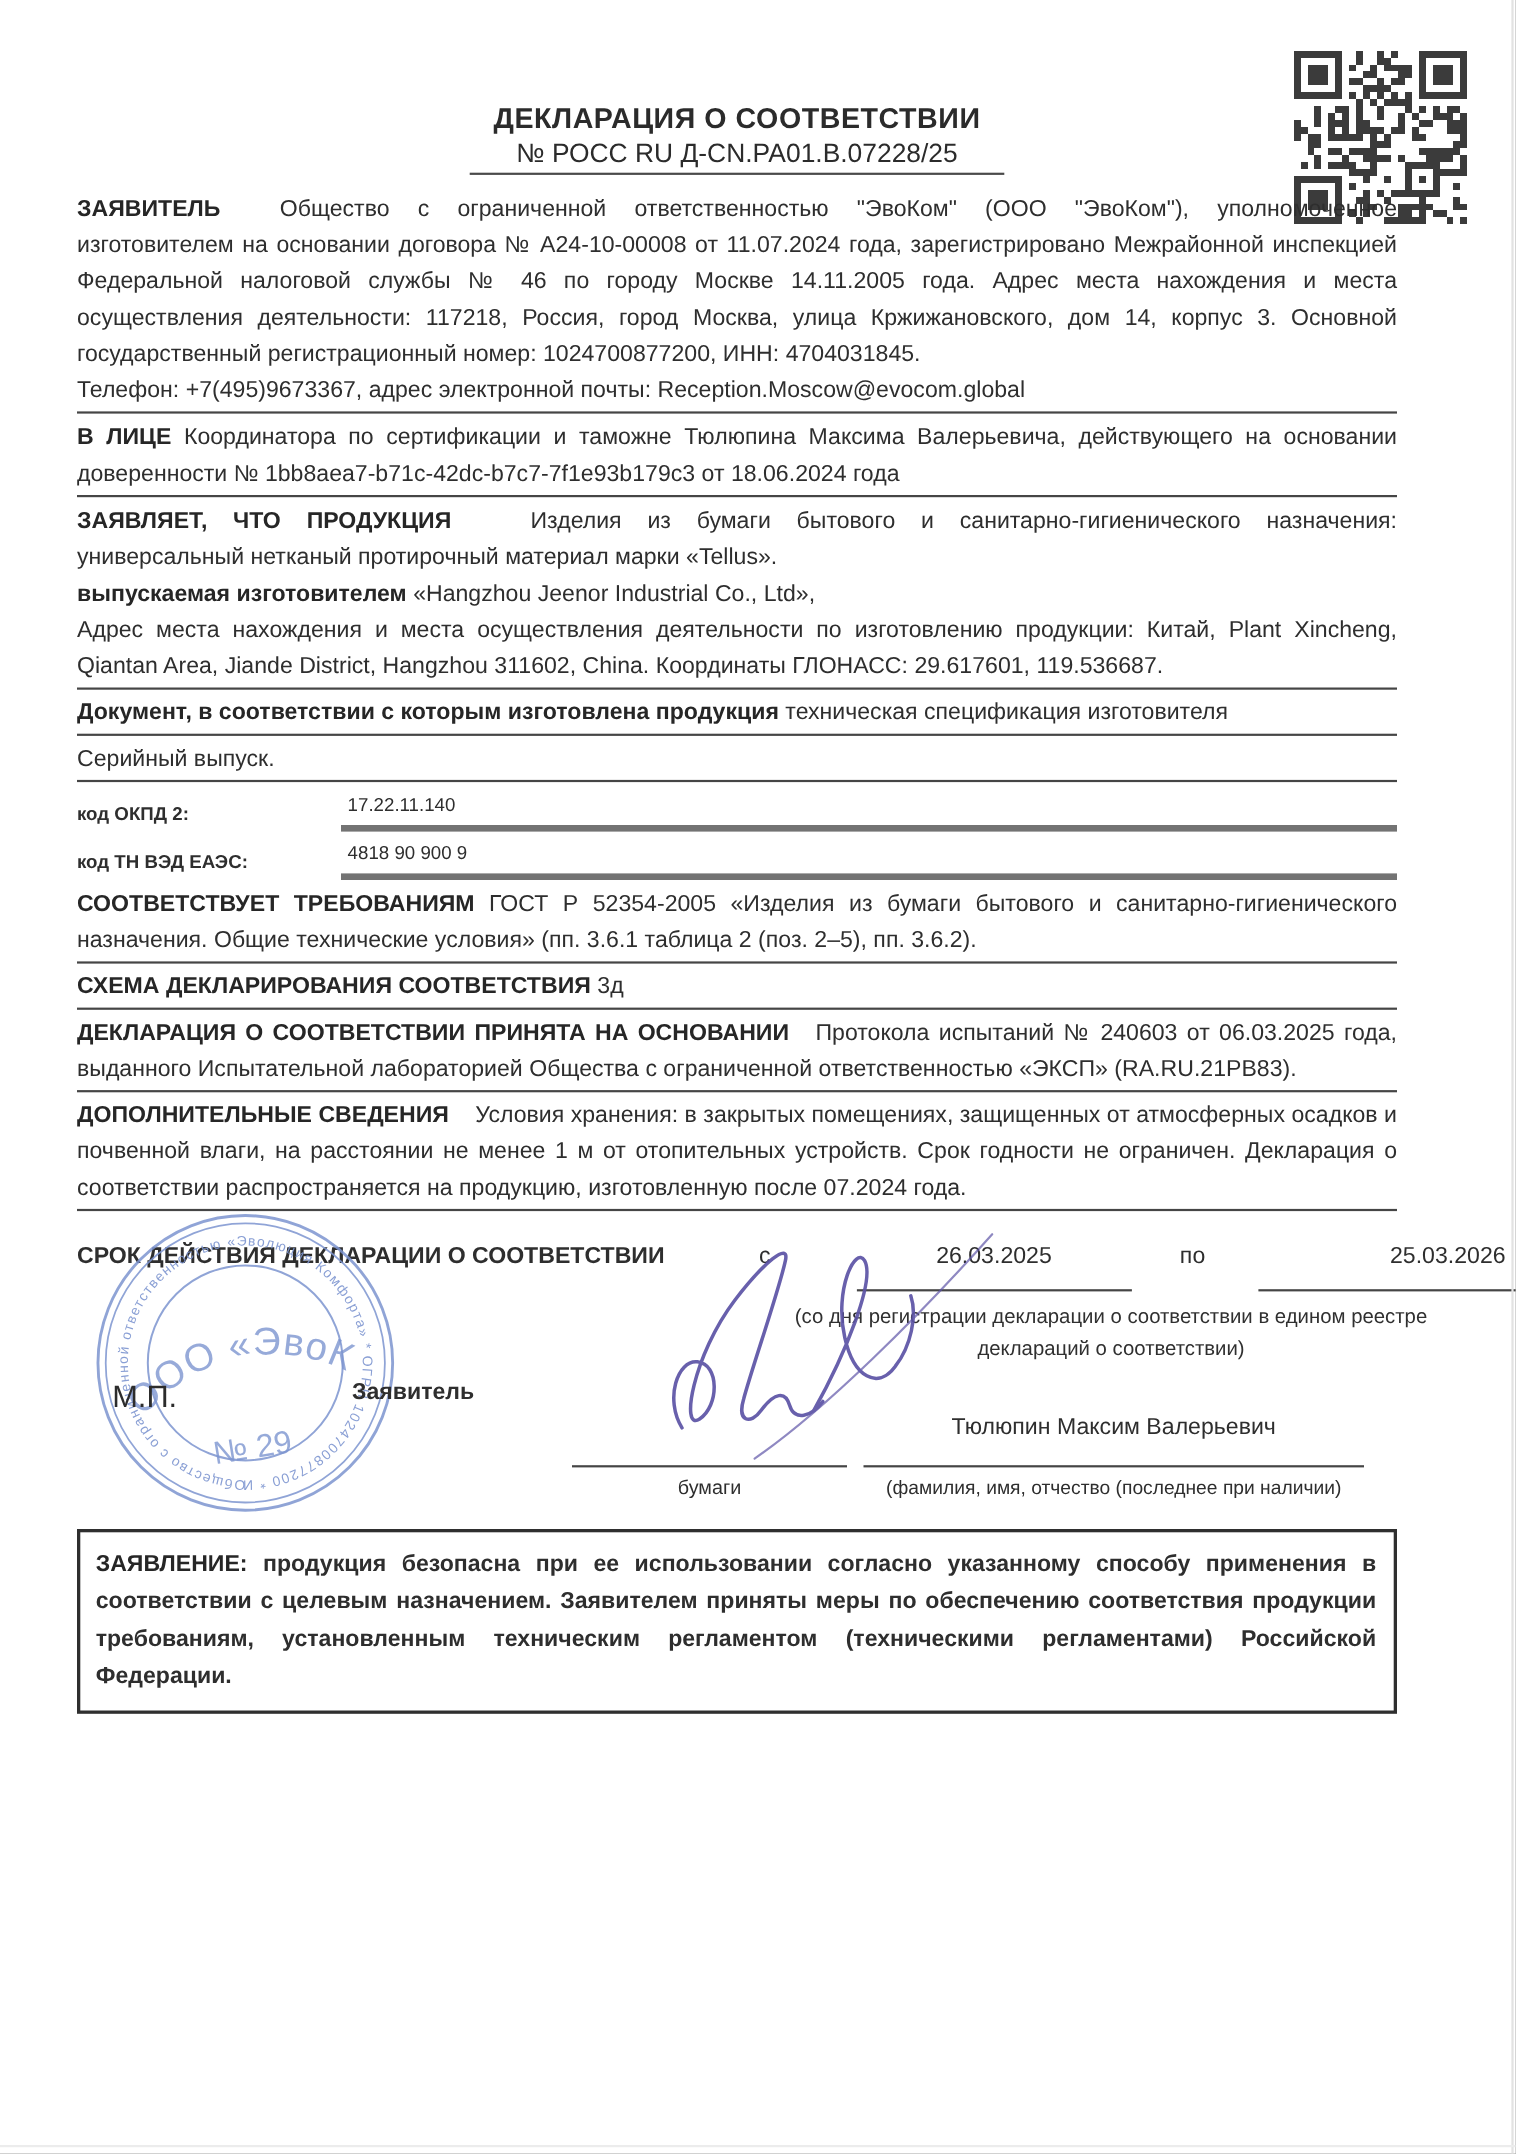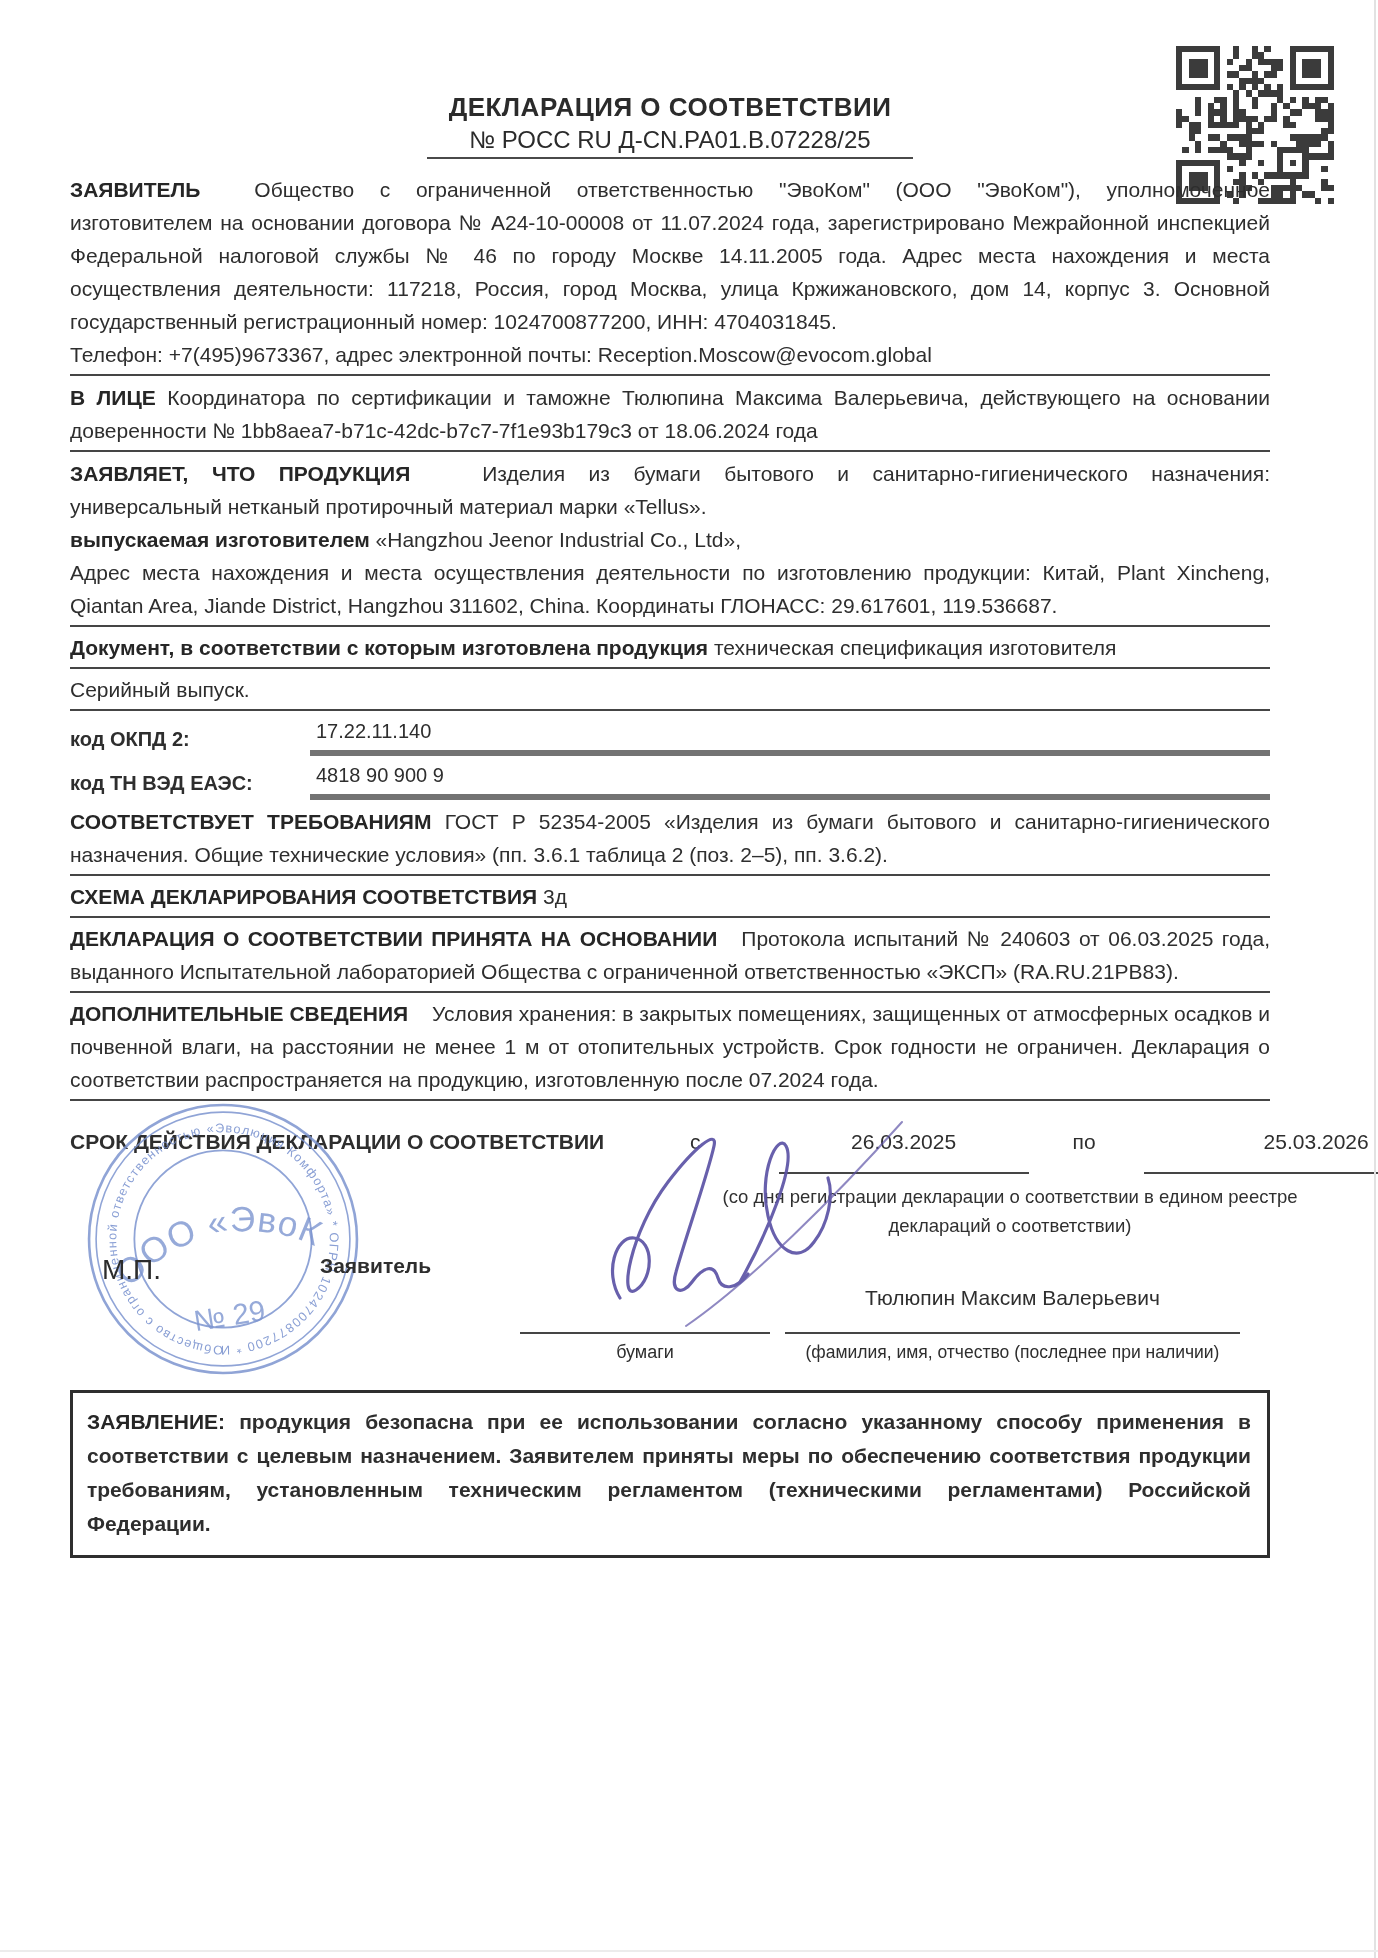--- a/index.html
+++ b/index.html
@@ -32,21 +32,21 @@
   b { color:#262626; }
   .gap-lg { margin-right:54px; }
   .gap-xl { margin-right:72px; }
   .gap-md { margin-right:24px; }
 
   .rule-b { border-bottom:2px solid #454545; padding-bottom:3px; margin-bottom:4px; }
 
   .mt { margin-top:14px; }
   .mt-s { margin-top:5px; }
 
-  .code-row { display:flex; align-items:flex-end; font-size:20px; line-height:33px; margin-top:3px; }
+  .code-row { display:flex; align-items:flex-end; font-size:17px; line-height:33px; margin-top:3px; }
   .code-label { font-weight:bold; width:240px; flex:none; }
   .code-value { flex:1; border-bottom:6px solid #737373; padding:0 0 2px 6px; }
 
   .validity-row { display:flex; align-items:flex-start; margin-top:24px; font-size:21px; line-height:33px;gap:34px; }
   .validity-label { font-weight:bold; flex:none; }
   .v-from { margin-left:52px; flex:none; }
   .datecol-1 { flex:none; width:250px; margin-left:44px; text-align:center; }
   .v-to { margin-left:10px; flex:none; }
   .datecol-2 { flex:none; width:345px; margin-left:14px; text-align:center; }
   .dateline { border-top:2px solid #454545; margin-top:14px; }

